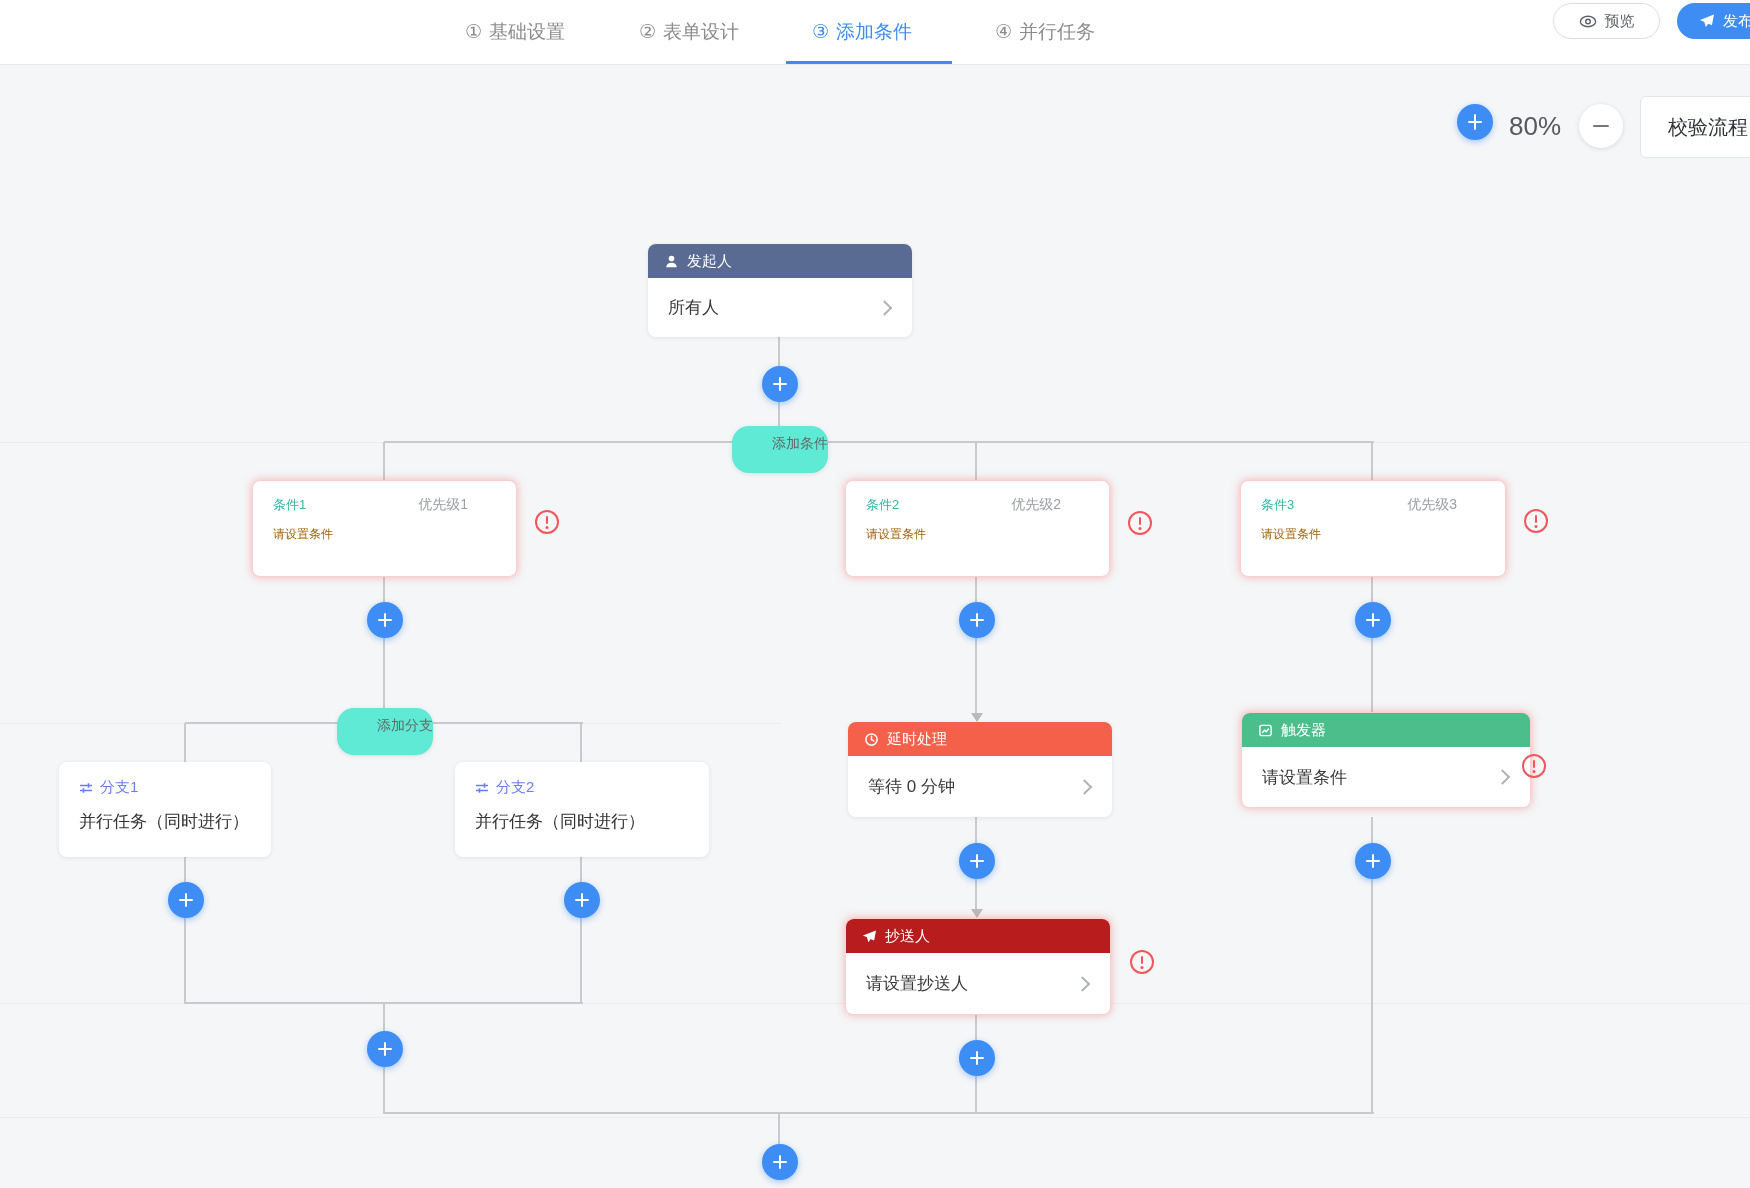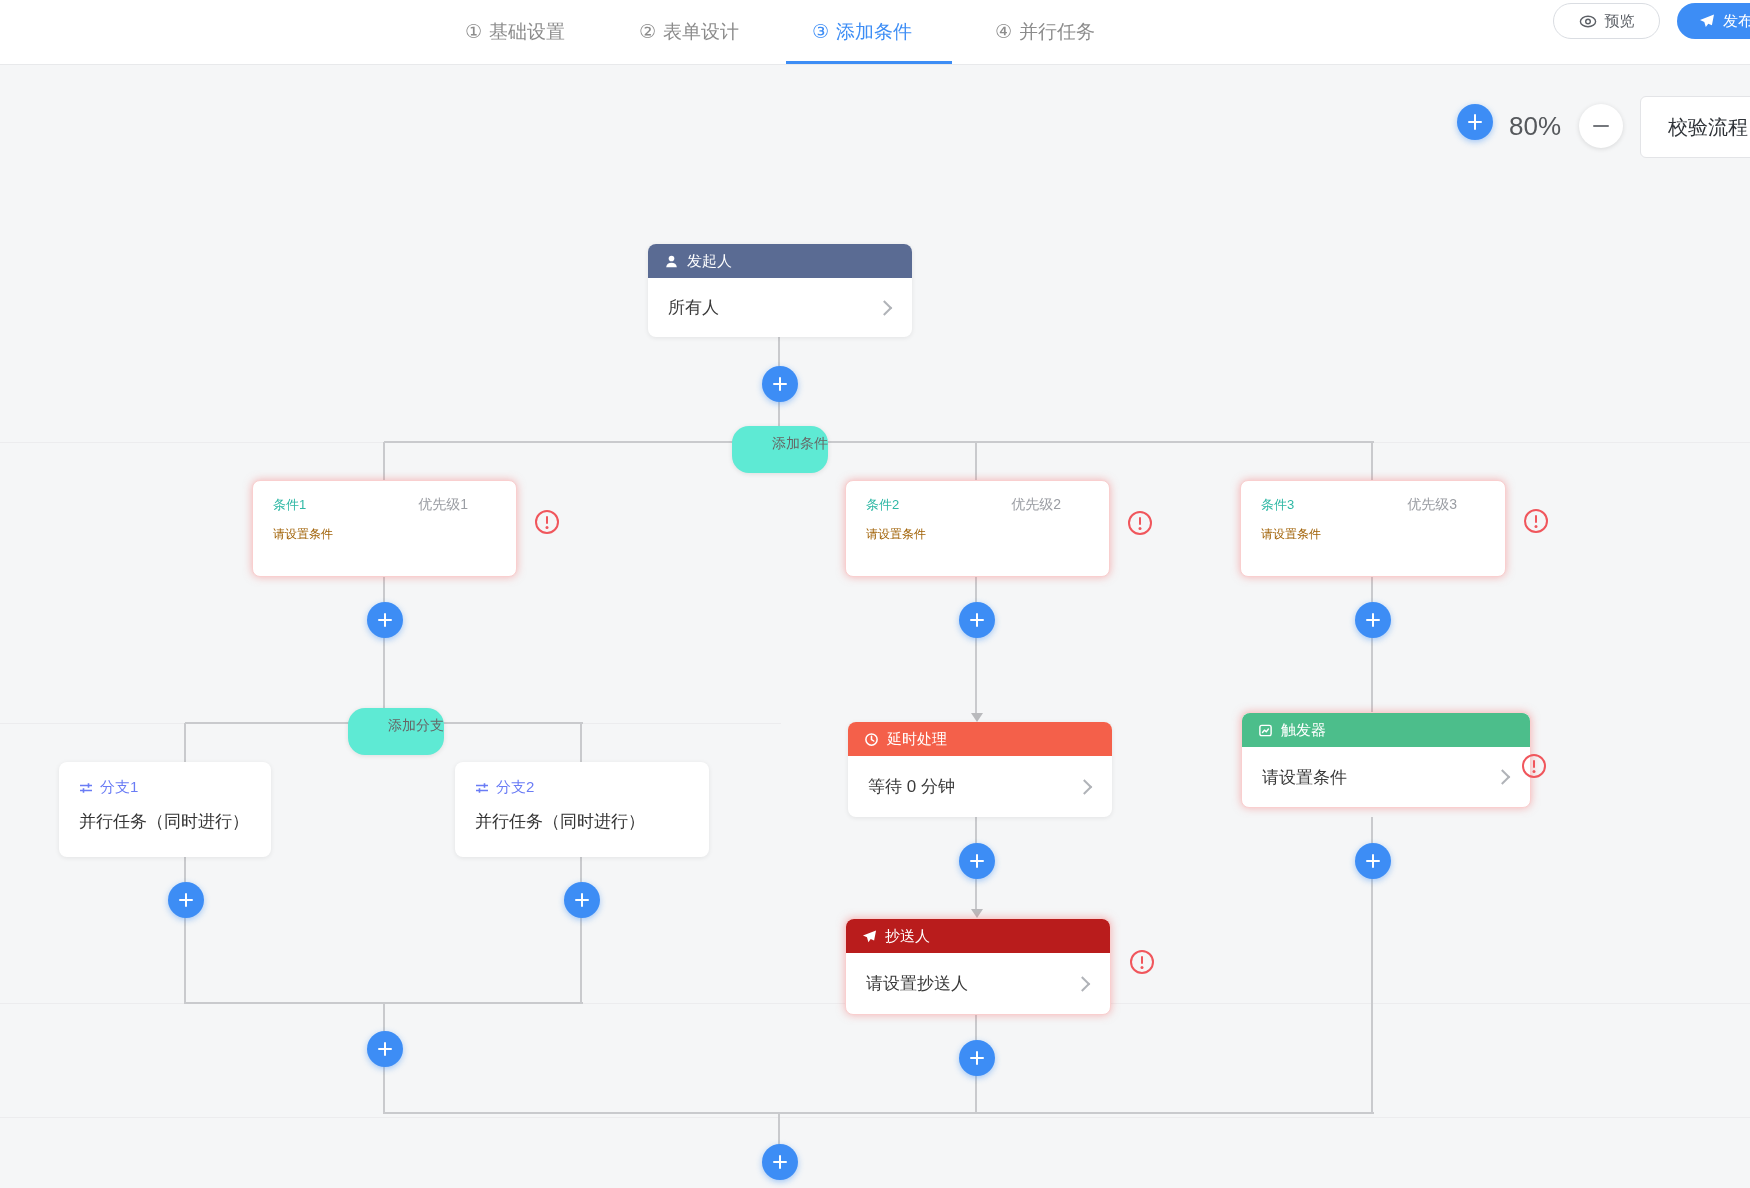--- a/index.html
+++ b/index.html
@@ -163,21 +163,21 @@
       <span class="cond-name">条件3</span>
       <span class="cond-pri">优先级3</span>
     </div>
     <div class="cond-body">请设置条件</div>
   </div>
   <div class="warn" style="left:1524px;top:509px">
       <span class="bar"></span>
       <span class="dot"></span>
     </div>
 
-  <div class="flowpill" style="left:348px;top:708px">添加分支</div>
+  <div class="flowpill" style="left:337px;top:708px">添加分支</div>
 
   <div class="node" style="left:59px;top:762px;width:212px;height:95px">
     <div class="br-top">
       <span class="icon">
         <svg width="14" height="14" viewBox="0 0 14 14">
             <path d="M1 4.5h12M1 9.5h12" stroke="#6a7cf5" stroke-width="1.6" fill="none"></path>
             <path d="M9.5 2.2v4.6M4.5 7.2v4.6" stroke="#6a7cf5" stroke-width="1.6" fill="none"></path>
           </svg>
       </span>
       <span>分支1</span>

